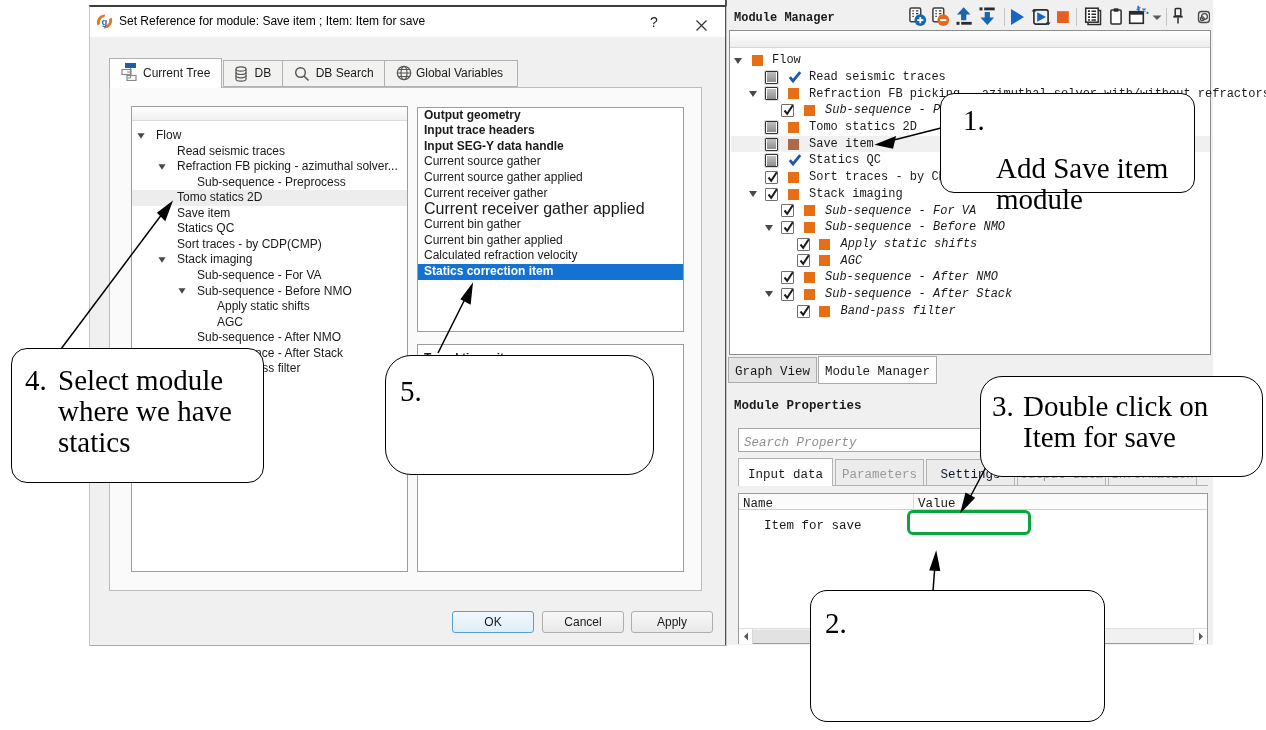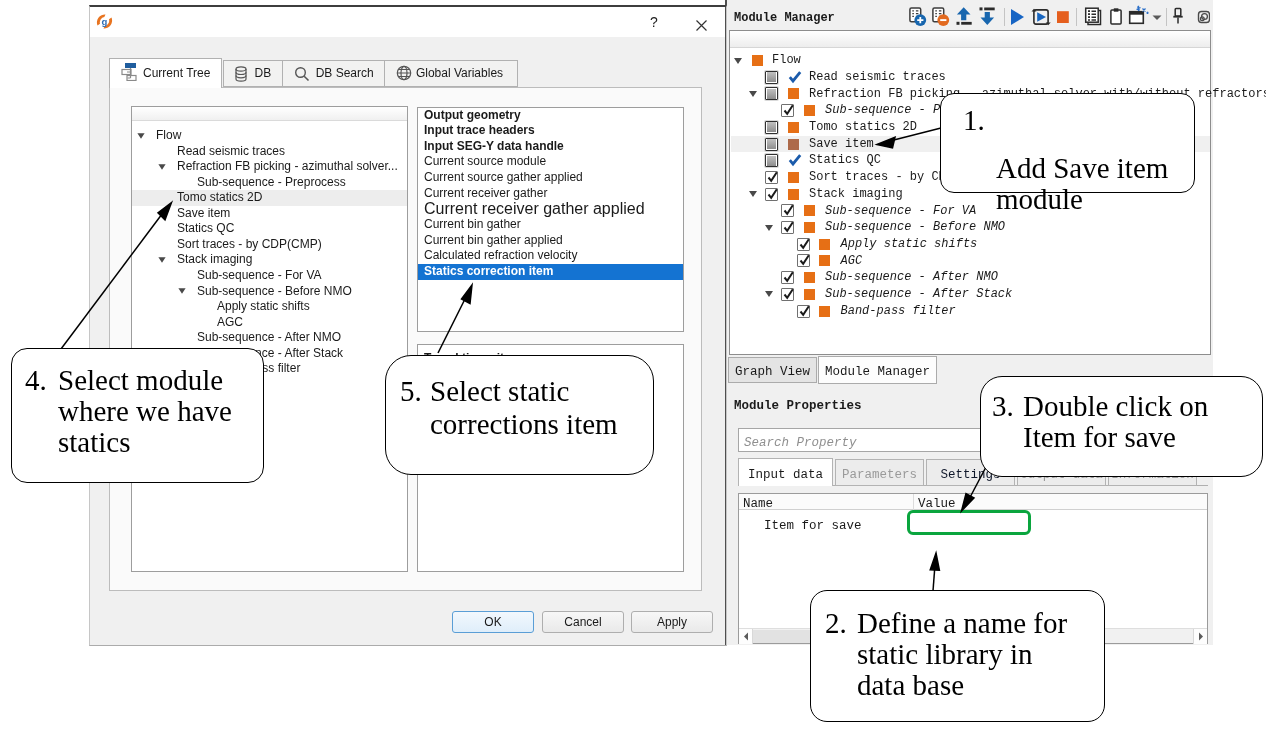--- a/index.html
+++ b/index.html
@@ -25,20 +25,21 @@
 
 <div class="abs" id="dialog" style="left:89px; top:5px; width:638px; height:641px; background:#f0f0f0;">
   <div class="abs" style="left:0; top:0; width:638px; height:641px; border:1px solid #c6c6c6; border-top:2px solid #3e3e3e; border-bottom:1px solid #ababab; z-index:15; pointer-events:none;"></div>
 
   <div class="abs" style="left:0; top:0; width:636px; height:32px; background:#fff;">
     <svg class="abs" style="left:7px; top:8px;" width="17" height="17" viewBox="0 0 17 17">
       <path d="M1.5 12.5 A 8 8 0 0 1 9.5 1.5 L 8.3 3.9 A 5.6 5.6 0 0 0 4 10.8 Z" fill="#e87420"></path>
       <path d="M15.5 4.5 A 8 8 0 0 1 7.5 15.5 L 8.7 13.1 A 5.6 5.6 0 0 0 13 6.2 Z" fill="#e87420"></path>
       <text x="8.5" y="11.8" font-size="9.5" font-weight="bold" fill="#2e6db5" text-anchor="middle" font-family="Liberation Sans">g</text>
     </svg>
+    <div class="abs" style="left:30px; top:0; height:31px; line-height:32px; font-size:12px; color:#000;">Set Reference for module: Save item ; Item: Item for save</div>
     <div class="abs" style="left:561px; top:0; height:32px; line-height:34px; font-size:14px; color:#222;">?</div>
     <svg class="abs" style="left:607px; top:14.5px;" width="11" height="11" viewBox="0 0 11 11">
           <path d="M0.5 0.5 L10.5 10.5 M10.5 0.5 L0.5 10.5" stroke="#333" stroke-width="1.2"></path>
         </svg>
   </div>
 
   <div class="abs" style="left:133.8px; top:55px; width:60.6px; height:27px; background:#f2f2f1; border:1px solid #b1b1b1;"></div>
   <div class="abs" style="left:193.4px; top:55px; width:103px; height:27px; background:#f2f2f1; border:1px solid #b1b1b1;"></div>
   <div class="abs" style="left:295.4px; top:55px; width:133.4px; height:27px; background:#f2f2f1; border:1px solid #b1b1b1;"></div>
 
@@ -97,21 +98,21 @@
         <div class="exp" style="left: 89px; top: 345.5px; transform: scale(0.9);"></div>
         <div class="abs" style="left: 108px; top: 340.75px; font-size: 12px; line-height: 15.5px; white-space: nowrap;">Sub-sequence - After Stack</div>
         <div class="abs" style="left: 128px; top: 356.3px; font-size: 12px; line-height: 15.5px; white-space: nowrap;">Band-pass filter</div>
       </div>
 
   <div class="abs" style="left:328px; top:102px; width:267px; height:225px; background:#fff; border:1px solid #9d9d9d;"></div>
   <div id="mlist">
         <div class="abs" style="left: 335px; top: 102.5px; font-size: 12px; line-height: 15.65px; white-space: nowrap; font-weight: bold;">Output geometry</div>
         <div class="abs" style="left: 335px; top: 118.15px; font-size: 12px; line-height: 15.65px; white-space: nowrap; font-weight: bold;">Input trace headers</div>
         <div class="abs" style="left: 335px; top: 133.8px; font-size: 12px; line-height: 15.65px; white-space: nowrap; font-weight: bold;">Input SEG-Y data handle</div>
-        <div class="abs" style="left: 335px; top: 149.45px; font-size: 12px; line-height: 15.65px; white-space: nowrap;">Current source module</div>
+        <div class="abs" style="left: 335px; top: 149.45px; font-size: 12px; line-height: 15.65px; white-space: nowrap;">Current source gather</div>
         <div class="abs" style="left: 335px; top: 165.1px; font-size: 12px; line-height: 15.65px; white-space: nowrap;">Current source gather applied</div>
         <div class="abs" style="left: 335px; top: 180.75px; font-size: 12px; line-height: 15.65px; white-space: nowrap;">Current receiver gather</div>
         <div class="abs" style="left: 335px; top: 196.4px; font-size: 16px; line-height: 15.65px; white-space: nowrap;">Current receiver gather applied</div>
         <div class="abs" style="left: 335px; top: 212.05px; font-size: 12px; line-height: 15.65px; white-space: nowrap;">Current bin gather</div>
         <div class="abs" style="left: 335px; top: 227.7px; font-size: 12px; line-height: 15.65px; white-space: nowrap;">Current bin gather applied</div>
         <div class="abs" style="left: 335px; top: 243.35px; font-size: 12px; line-height: 15.65px; white-space: nowrap;">Calculated refraction velocity</div>
         <div class="abs" style="left: 329px; top: 259px; width: 265px; height: 15.65px; background: rgb(20, 115, 210);"></div>
         <div class="abs" style="left: 335px; top: 259px; font-size: 12px; line-height: 15.65px; white-space: nowrap; font-weight: bold; color: rgb(255, 255, 255);">Statics correction item</div>
       </div>
 
@@ -349,33 +350,31 @@
 
   <div class="abs" style="left:182px; top:510px; width:124px; height:25px; border:3.5px solid #0aa53e; border-radius:6px; z-index:5;"></div>
 </div>
 
 <div class="callout" style="left:940px; top:93px; width:255px; height:100px; border-radius:14px;">
   <div class="num" style="left:22px; top:11px;">1.</div>
   <div class="txt" style="left:55px; top:11px;margin-top:48px;">Add Save item<br>module</div>
 </div>
 <div class="callout" style="left:810px; top:590px; width:295px; height:132px; border-radius:17px;">
   <div class="num" style="left:14px; top:17px;">2.</div>
-  <div class="txt" style="left:46px; top:17px;">Define a name for<br>static library in<br>data base</div>
 </div>
 <div class="callout" style="left:980px; top:376px; width:283px; height:101px; border-radius:22px;">
   <div class="num" style="left:11px; top:14px;">3.</div>
   <div class="txt" style="left:42px; top:14px;">Double click on<br>Item for save</div>
 </div>
 <div class="callout" style="left:11px; top:348px; width:253px; height:135px; border-radius:16px;">
   <div class="num" style="left:13px; top:16px;">4.</div>
   <div class="txt" style="left:46px; top:16px;">Select module<br>where we have<br>statics</div>
 </div>
 <div class="callout" style="left:385px; top:355px; width:269px; height:120px; border-radius:26px; line-height:33px;">
   <div class="num" style="left:14px; top:19px;">5.</div>
-  <div class="txt" style="left:44px; top:19px;">Select static<br>corrections item</div>
 </div>
 
 <svg class="abs" style="left:0; top:0; z-index:20; pointer-events:none;" width="1266" height="730" viewBox="0 0 1266 730">
   <g stroke="#000" stroke-width="1.5" fill="#000">
     <line x1="941" y1="128" x2="884" y2="142.5"></line>
     <polygon points="877,144.5 895,137.3 892.5,147.8"></polygon>
     <line x1="933" y1="591" x2="934.9" y2="566"></line>
     <polygon points="936,553 939.4,570.3 930.2,569.7"></polygon>
     <line x1="986" y1="467" x2="967" y2="503"></line>
     <polygon points="961.5,511 974,497.9 966,493.5"></polygon>

